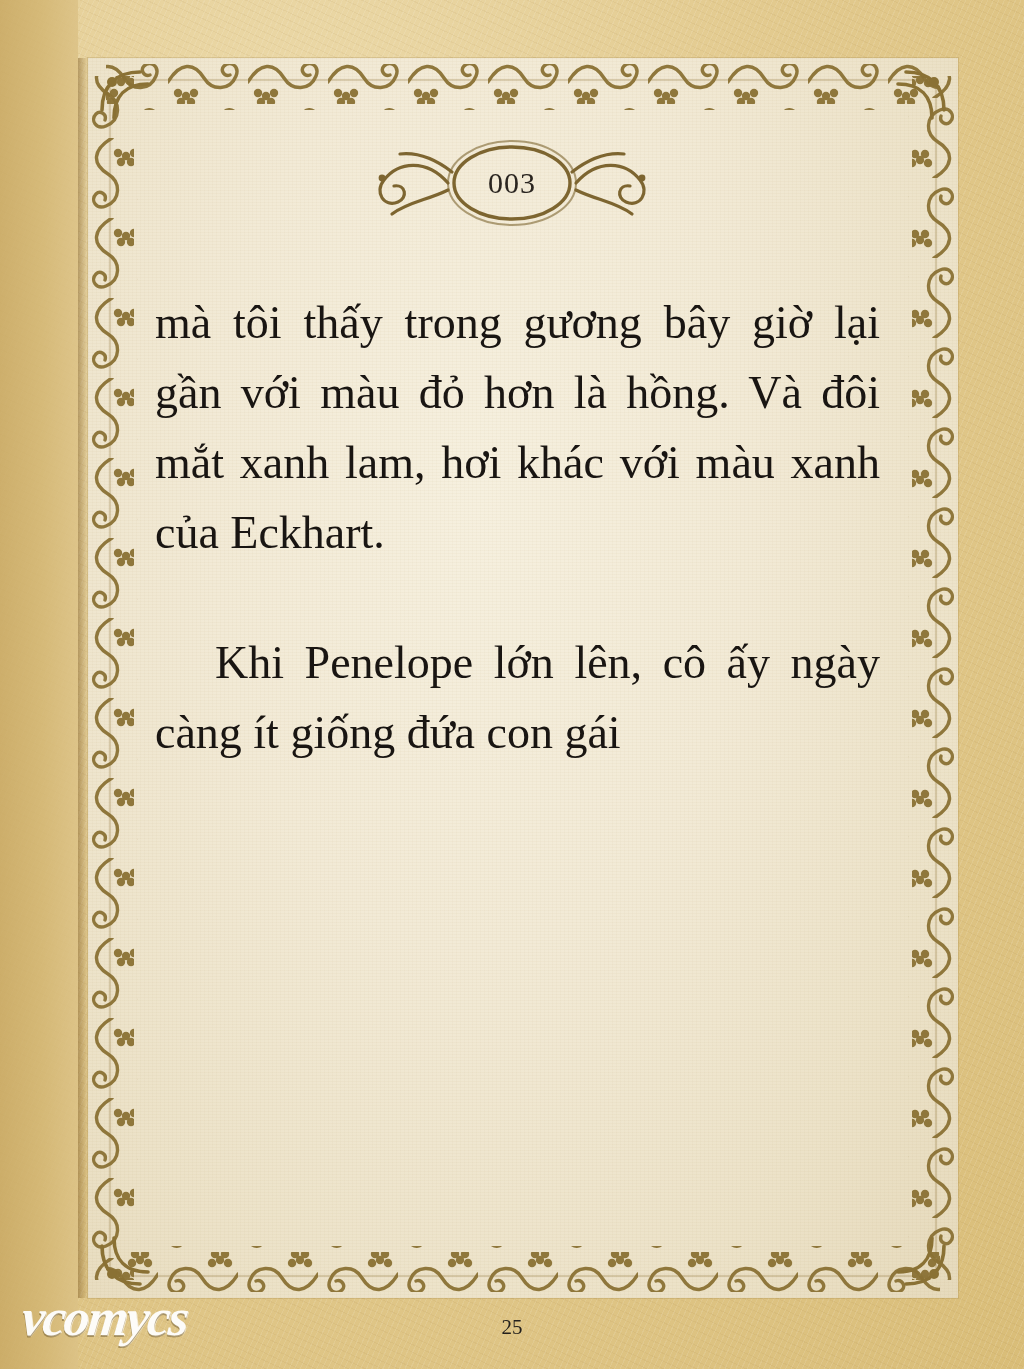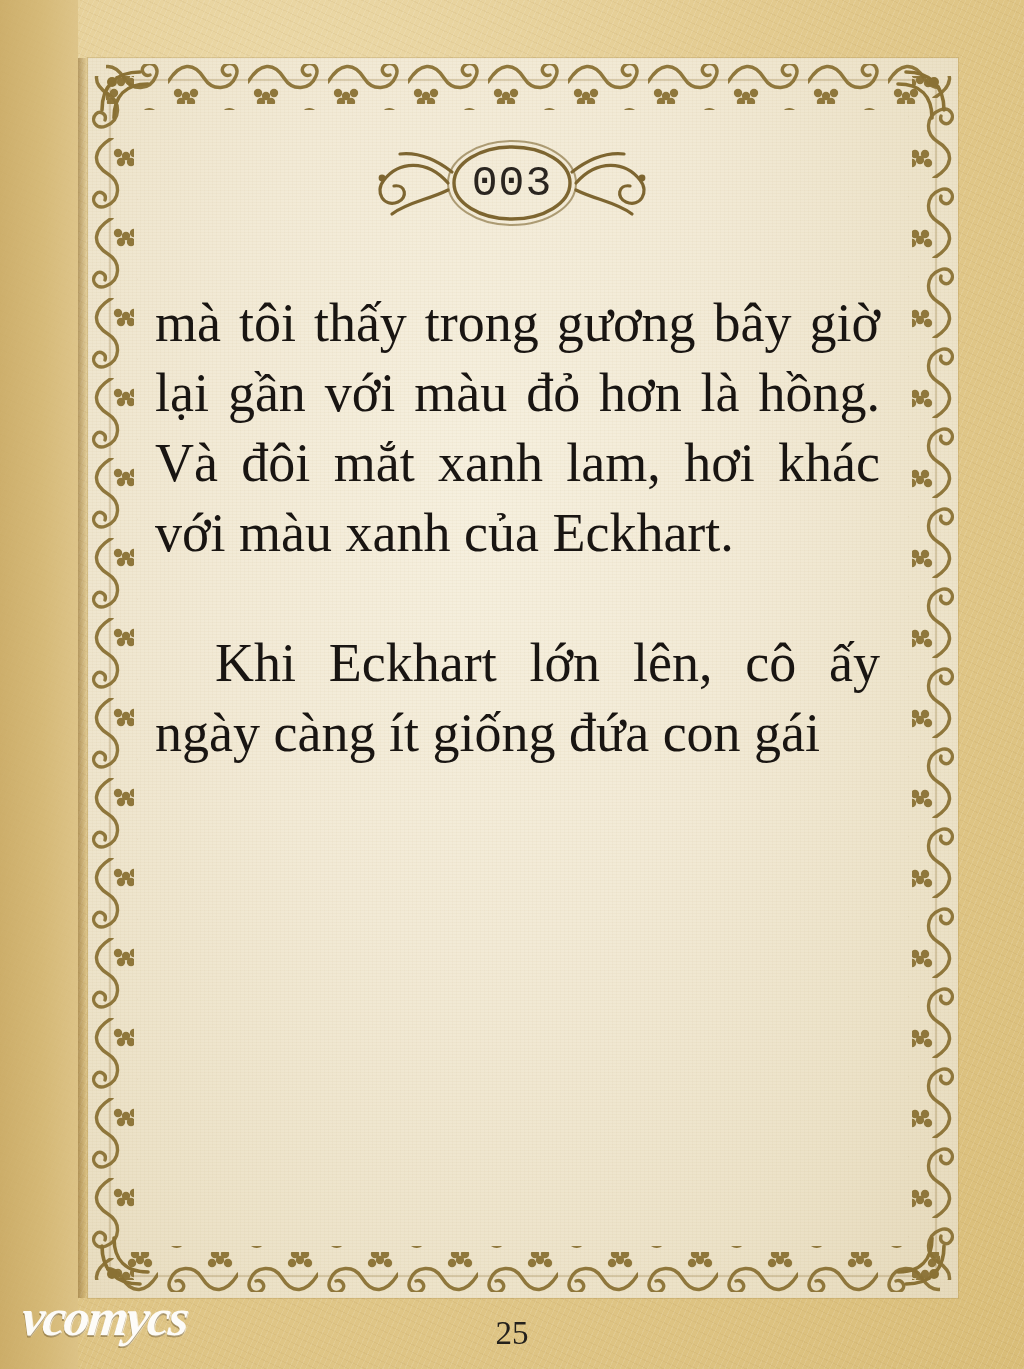--- a/index.html
+++ b/index.html
@@ -95,53 +95,53 @@
   }
   .medallion-number {
     position: absolute;
     left: 0;
     top: 0;
     width: 380px;
     height: 110px;
     display: flex;
     align-items: center;
     justify-content: center;
-    font-family: Liberation Mono, monospace;
-    font-size: 43px;
+    font-family: Liberation Serif, serif;
+    font-size: 30px;
     color: #2a2520;
     letter-spacing: 1px;
   }
 
   
   .body-text {
     position: absolute;
     left: 155px;
     top: 288px;
     width: 725px;
     color: #191512;
-    font-size: 54px;
+    font-size: 46px;
     line-height: 70px;
     font-family: "Liberation Serif", serif;
   }
   .para {
     margin: 0 0 60px 0;
     text-align: justify;
     text-justify: inter-word;
   }
   .para.indent { text-indent: 60px; }
   .para:last-child { margin-bottom: 0; }
 
   
   .folio {
     position: absolute;
     left: 0;
     top: 1315px;
     width: 1024px;
     text-align: center;
-    font-size: 33px;
+    font-size: 21px;
     color: #23201c;
     font-family: "Liberation Serif", serif;
   }
 
   
   .watermark {
     position: absolute;
     left: 22px;
     top: 1288px;
     font-family: "Liberation Serif", serif;
@@ -234,20 +234,20 @@
       <g fill="#7d6530">
         <circle cx="60" cy="50" r="3.4"></circle>
         <circle cx="320" cy="50" r="3.4"></circle>
       </g>
     </svg>
     <div class="medallion-number">003</div>
   </div>
 
   <div class="body-text">
     <p class="para">mà tôi thấy trong gương bây giờ lại gần với màu đỏ hơn là hồng. Và đôi mắt xanh lam, hơi khác với màu xanh của Eckhart.</p>
-    <p class="para indent">Khi Eckhart lớn lên, cô ấy ngày càng ít giống đứa con gái</p>
+    <p class="para indent">Khi Penelope lớn lên, cô ấy ngày càng ít giống đứa con gái</p>
   </div>
 
   <div class="folio">25</div>
 
   <div class="watermark">vcomycs</div>
 
 </div>
 
 </body></html>

